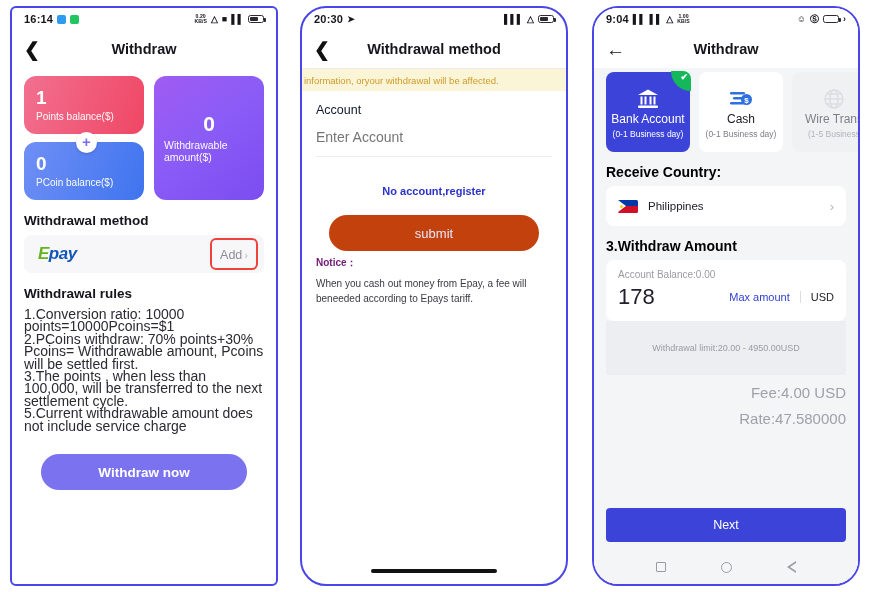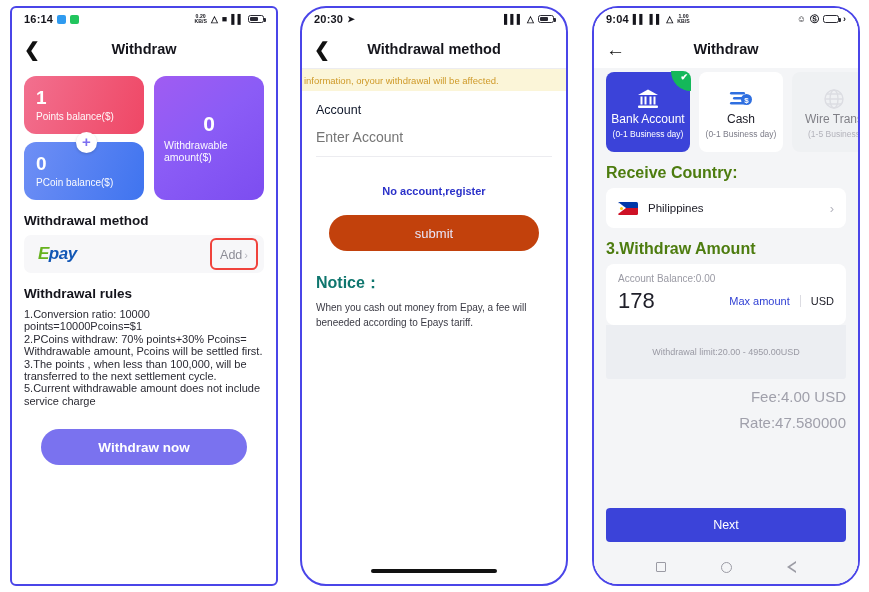--- a/index.html
+++ b/index.html
@@ -93,21 +93,21 @@
   }
   .epay-logo { font-size: 17px; font-weight: 800; font-style: italic; letter-spacing: -.5px; }
   .epay-e { color: #67b21f; }
   .epay-pay { color: #1257b5; }
   .add-wrap { position: relative; padding: 4px 8px; }
   .add-box {
     position: absolute; inset: -3px -2px; border: 2px solid #f0423c; border-radius: 6px;
   }
   .add-txt { font-size: 12.5px; color: #8d8d96; position: relative; z-index: 1; }
   .add-txt .chev { color: #b8b8c0; font-size: 11px; margin-left: 2px; }
-  .rules-list { font-size: 11px; line-height: 12.4px; color: #2a2a33; }
+  .rules-list { font-size: 14px; line-height: 12.4px; color: #2a2a33; }
   .rules-list p { margin: 0; }
   .btn-withdraw {
     margin: 22px auto 0; width: 206px; height: 36px; border-radius: 18px;
     background: #7a72ef; color: #fff; font-size: 13.5px; font-weight: 700;
     display: flex; align-items: center; justify-content: center; cursor: pointer;
     border: none; font-family: inherit;
   }
 
   
   .hairline { height: 1px; background: #ececf0; }
@@ -126,21 +126,21 @@
   .register-link {
     text-align: center; font-size: 11px; font-weight: 700; color: #2b31c9;
     margin-top: 28px; cursor: pointer;
   }
   .btn-submit {
     margin: 18px auto 0; width: 210px; height: 36px; border-radius: 18px;
     background: #c2410c; color: #e8e7fb; font-size: 13px;
     display: flex; align-items: center; justify-content: center; cursor: pointer;
     border: none; font-family: inherit;
   }
-  .notice-h { font-size: 16px; font-weight: 700; color: #0f766e; margin-top: 22px; }
+  .notice-h { font-size: 10px; font-weight: 700; color: #701a75; margin-top: 5px; }
   .notice-b { font-size: 10px; line-height: 15px; color: #3a3a44; margin-top: 6px; }
   .home-indicator {
     position: absolute; bottom: 11px; left: 50%; transform: translateX(-50%);
     width: 126px; height: 4px; border-radius: 2px; background: #121212;
   }
 
   
   .p3-screen { background: #f4f5f7; height: 100%; display: flex; flex-direction: column; }
   .p3-nav { background: #fff; }
   .p3-scroll { flex: 1; padding: 0 12px; overflow: hidden; }
@@ -155,21 +155,21 @@
   .m-ico { height: 26px; display: flex; align-items: center; justify-content: center; }
   .m-name { font-size: 12px; font-weight: 400; color: #20202a; }
   .m-sub { font-size: 8.5px; color: #7c7c88; margin-top: 3px; }
   .m-card.sel .m-name, .m-card.sel .m-sub { color: #fff; }
   .m-check {
     position: absolute; top: -1px; right: -1px; width: 20px; height: 20px;
     background: #14b85a; border-radius: 0 8px 0 100%;
     display: flex; align-items: flex-start; justify-content: flex-end;
     padding: 1px 3px 0 0; color: #fff; font-size: 9px; font-weight: 700;
   }
-  .p3-label { font-size: 16px; font-weight: 700; color: #4d7c0f; margin: 12px 0 6px; }
+  .p3-label { font-size: 14px; font-weight: 700; color: #000000; margin: 12px 0 6px; }
   .country-row {
     background: #fff; border-radius: 8px; height: 40px; display: flex;
     align-items: center; padding: 0 12px; gap: 10px; cursor: pointer;
   }
   .flag { width: 20px; height: 13px; position: relative; border-radius: 1.5px; overflow: hidden; flex: 0 0 auto; }
   .flag .fb { position: absolute; left: 0; right: 0; height: 50%; }
   .flag .fb-top { top: 0; background: #0038a8; }
   .flag .fb-bot { bottom: 0; background: #ce1126; }
   .flag .ftri {
     position: absolute; left: 0; top: 0; width: 0; height: 0;

